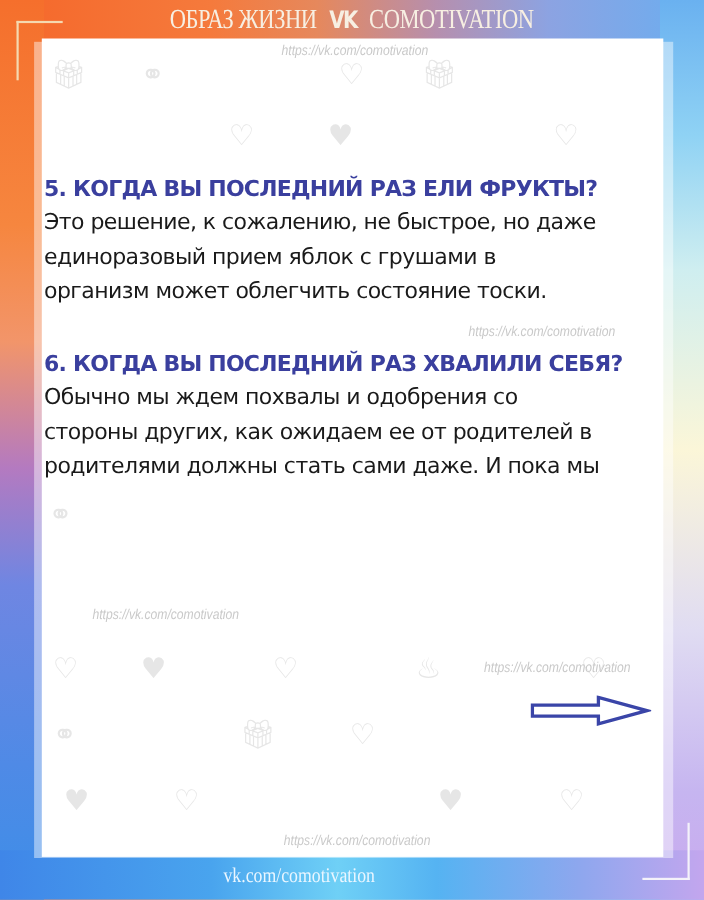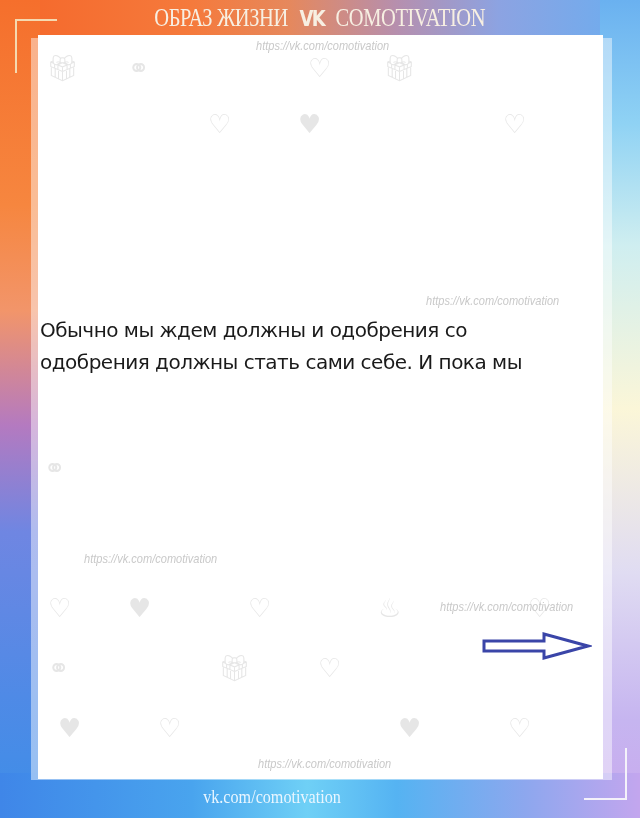--- a/index.html
+++ b/index.html
@@ -114,25 +114,35 @@
     <span style="left:360px;top:680px;">♥</span>
     <span style="left:470px;top:680px;">♡</span>
   </div>
 
   <div class="wm" style="left:218px;top:3px;">https://vk.com/comotivation</div>
   <div class="wm" style="left:388px;top:258px;">https://vk.com/comotivation</div>
   <div class="wm" style="left:46px;top:516px;">https://vk.com/comotivation</div>
   <div class="wm" style="left:402px;top:564px;">https://vk.com/comotivation</div>
   <div class="wm" style="left:220px;top:721px;">https://vk.com/comotivation</div>
 
+  <div class="section" style="top:121px;">
+    <h2>5. КОГДА ВЫ ПОСЛЕДНИЙ РАЗ ЕЛИ ФРУКТЫ?</h2>
+    <p>
+      <span>Это решение, к сожалению, не быстрое, но даже</span>
+      <span>единоразовый прием яблок с грушами в</span>
+      <span>организм может облегчить состояние тоски.</span>
+    </p>
+  </div>
 
   <div class="section" style="top:280px;">
+    <h2>6. КОГДА ВЫ ПОСЛЕДНИЙ РАЗ ХВАЛИЛИ СЕБЯ?</h2>
     <p>
-      <span>Обычно мы ждем должны и одобрения со</span>
-      <span>одобрения должны стать сами себе. И пока мы</span>
+      <span>Обычно мы ждем похвалы и одобрения со</span>
+      <span>стороны других, как ожидаем ее от родителей в</span>
+      <span>родителями должны стать сами даже. И пока мы</span>
     </p>
   </div>
 </div>
 
 <svg class="arrow" viewBox="0 0 110 28">
   <polygon points="2,9 62,9 62,2 106,14 62,26 62,19 2,19" fill="#ffffff" stroke="#3a45a8" stroke-width="3" stroke-linejoin="miter"></polygon>
 </svg>
 
 <div class="footer-text">
   <span class="inner">vk.com/comotivation</span>

